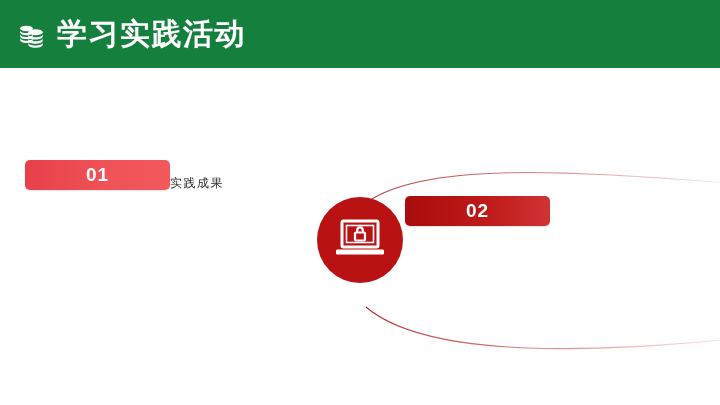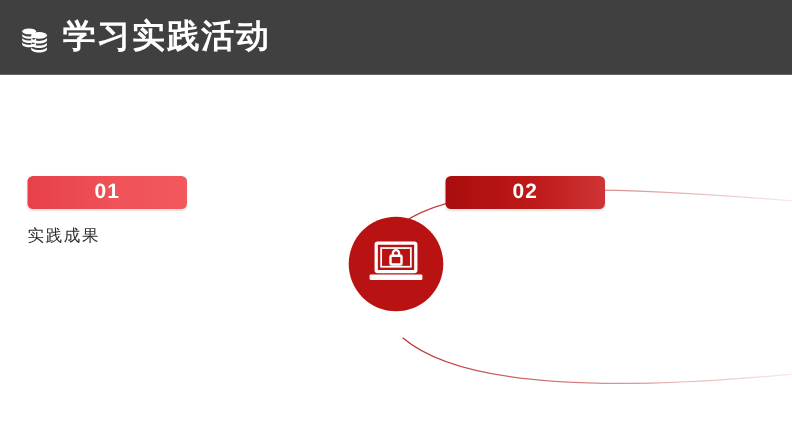--- a/index.html
+++ b/index.html
@@ -25,21 +25,21 @@
     overflow: hidden;
   }
 
   
   .header-bar {
     position: absolute;
     left: 0;
     top: 0;
     width: 720px;
     height: 68px;
-    background: #404040;
+    background: #15803d;
     display: flex;
     align-items: center;
     padding-left: 14px;
     box-sizing: border-box;
   }
   .header-icon {
     width: 34px;
     height: 34px;
     position: relative;
     flex: 0 0 auto;
@@ -80,22 +80,21 @@
     justify-content: center;
   }
   .center-circle svg { display: block; }
 
   
   .column {
     position: absolute;
     top: 160px;
     width: 290px;
     display: flex;
-    flex-direction: column;
-    align-items: flex-start;
+    align-items: flex-end;
   }
   .column.left  { left: 25px; }
   .column.right { left: 405px; }
 
   .badge {
     width: 145px;
     height: 30px;
     border-radius: 5px;
     display: flex;
     align-items: center;
@@ -104,25 +103,26 @@
     font-size: 19px;
     font-weight: bold;
     letter-spacing: 1px;
     box-shadow: 0 1px 2px rgba(0,0,0,0.12);
   }
   .badge.one {
     background: linear-gradient(to right, #e7404a 0%, #ef5257 55%, #f2585c 100%);
   }
   .badge.two {
     background: linear-gradient(to right, #a90d0d 0%, #bf1919 55%, #cf3434 100%);
+    margin-top: 36px;
   }
 
   .col-title {
     margin-top: 16px;
-    font-size: 15px;
+    font-size: 12px;
     color: #2b2b2b;
     letter-spacing: 1.5px;
     line-height: 1.2;
   }
 
   .col-body {
     margin-top: 12px;
     width: 275px;
     font-size: 12.5px;
     color: #4a4a4a;

